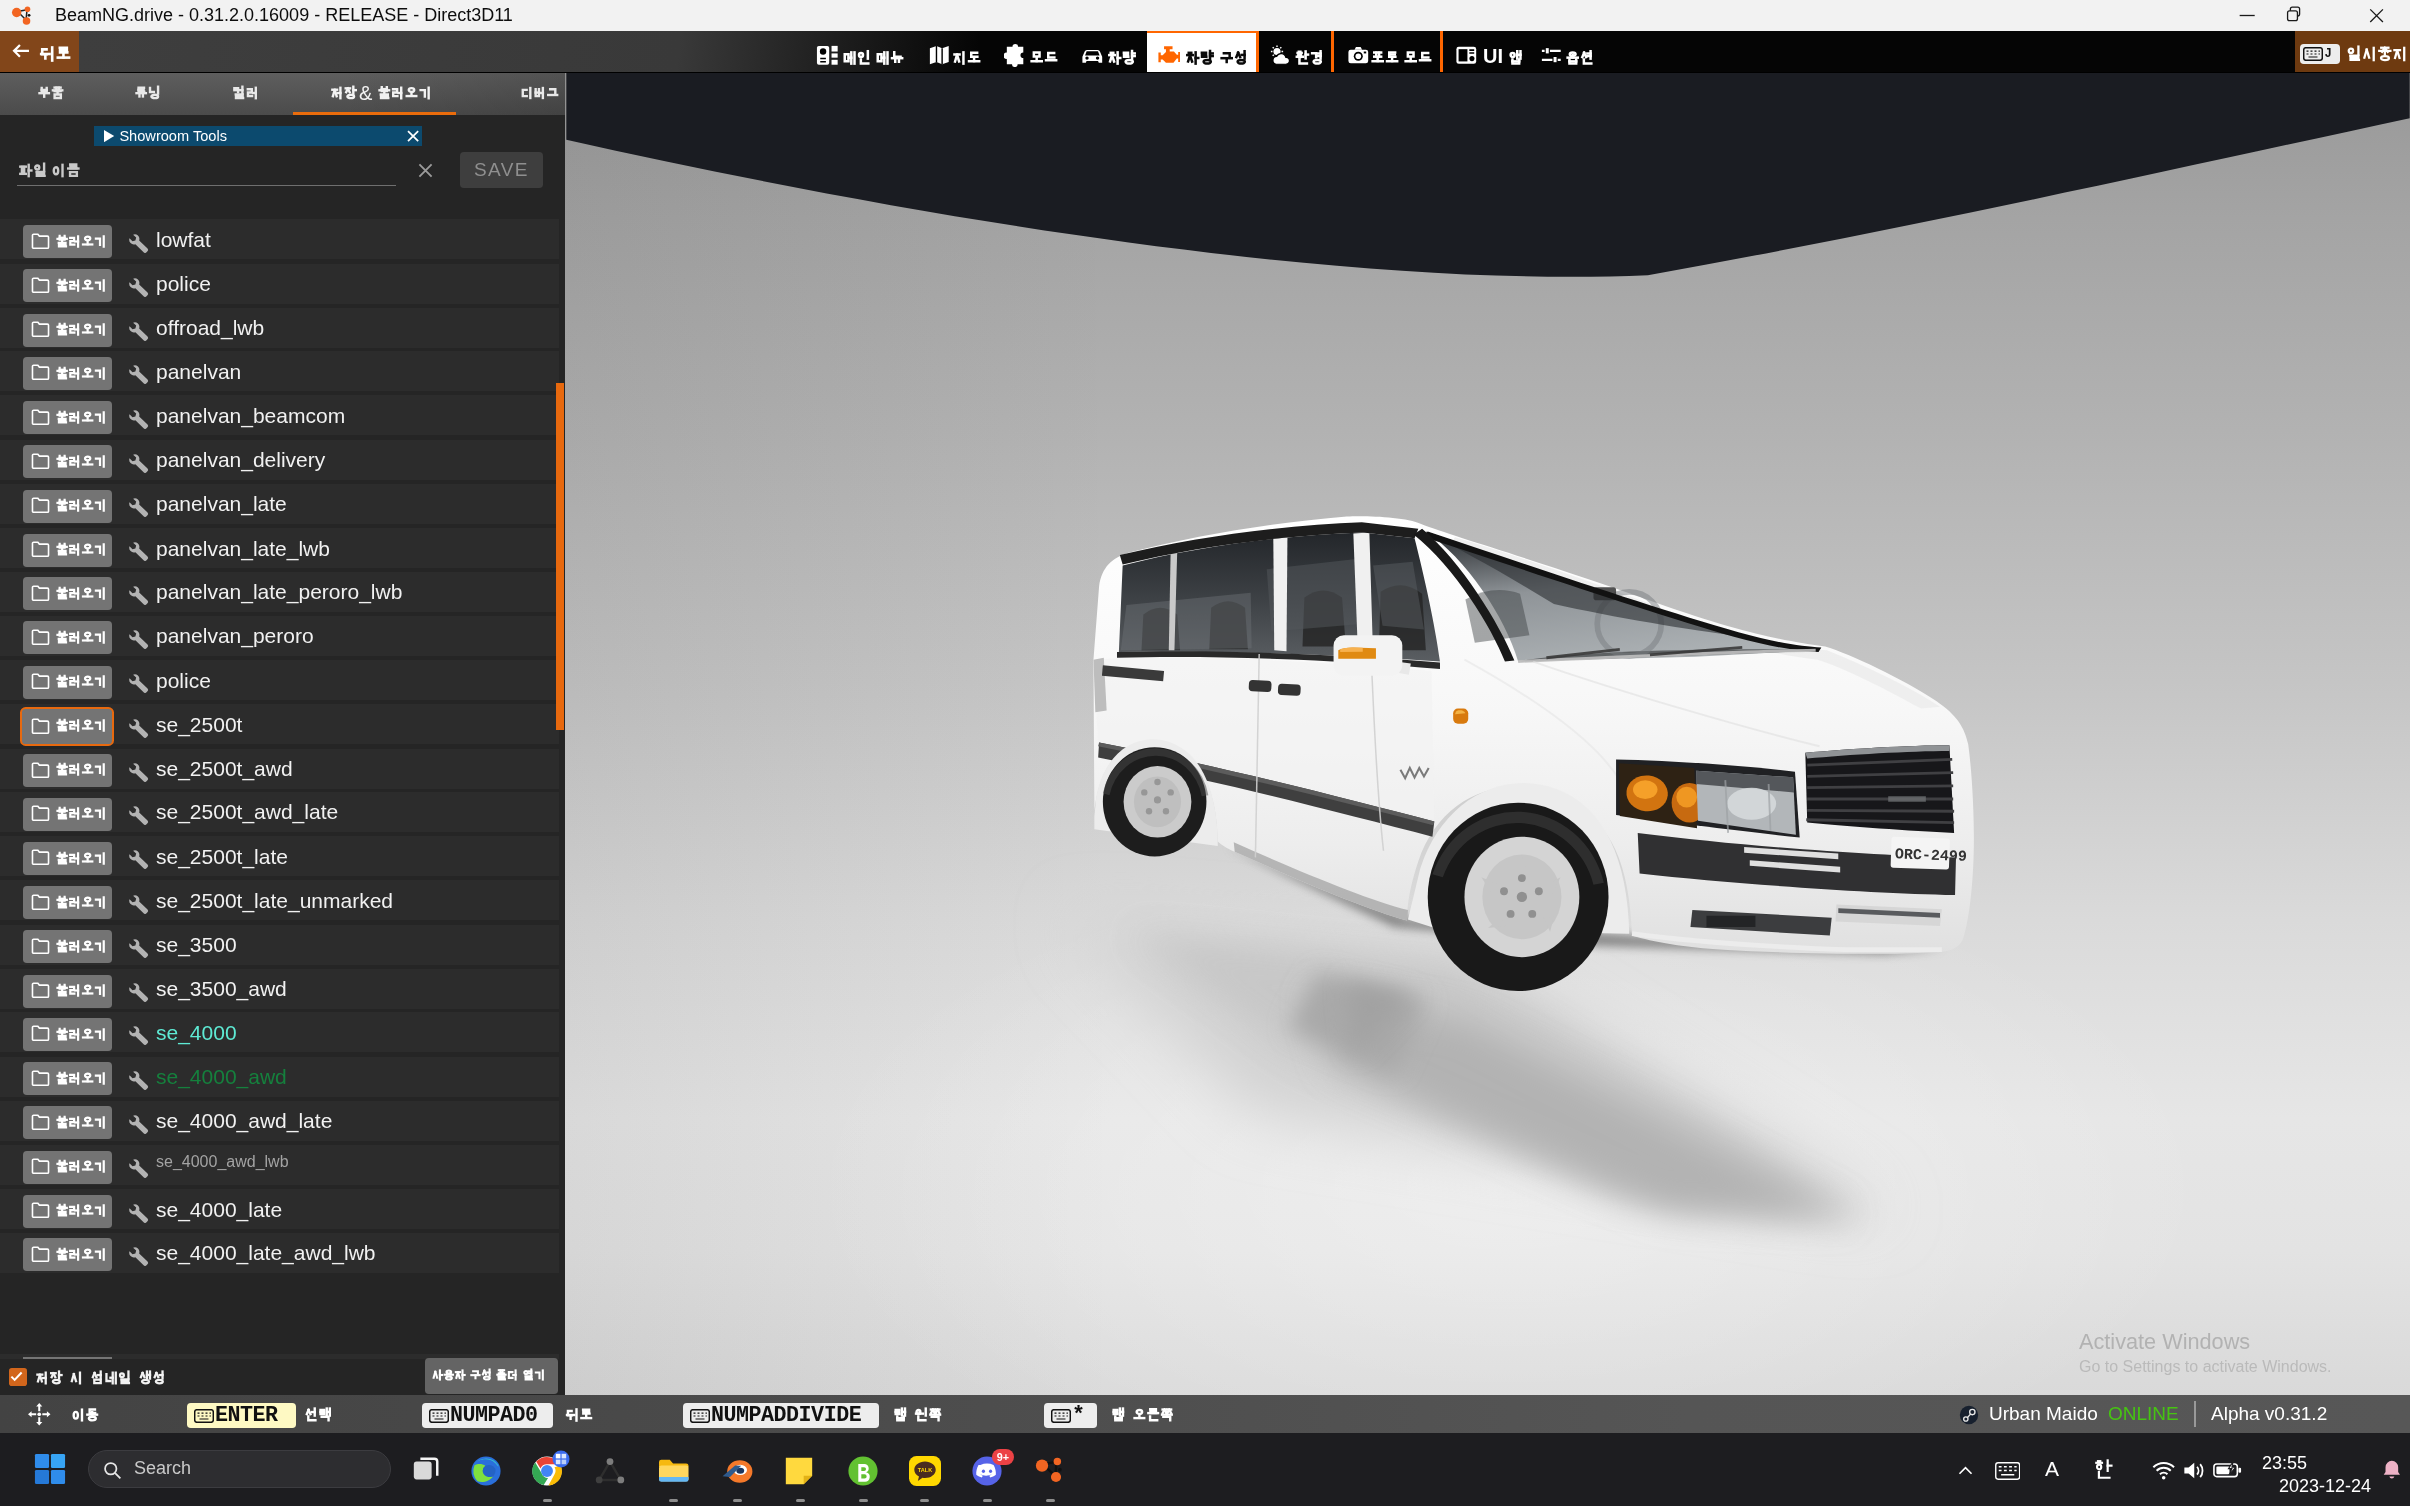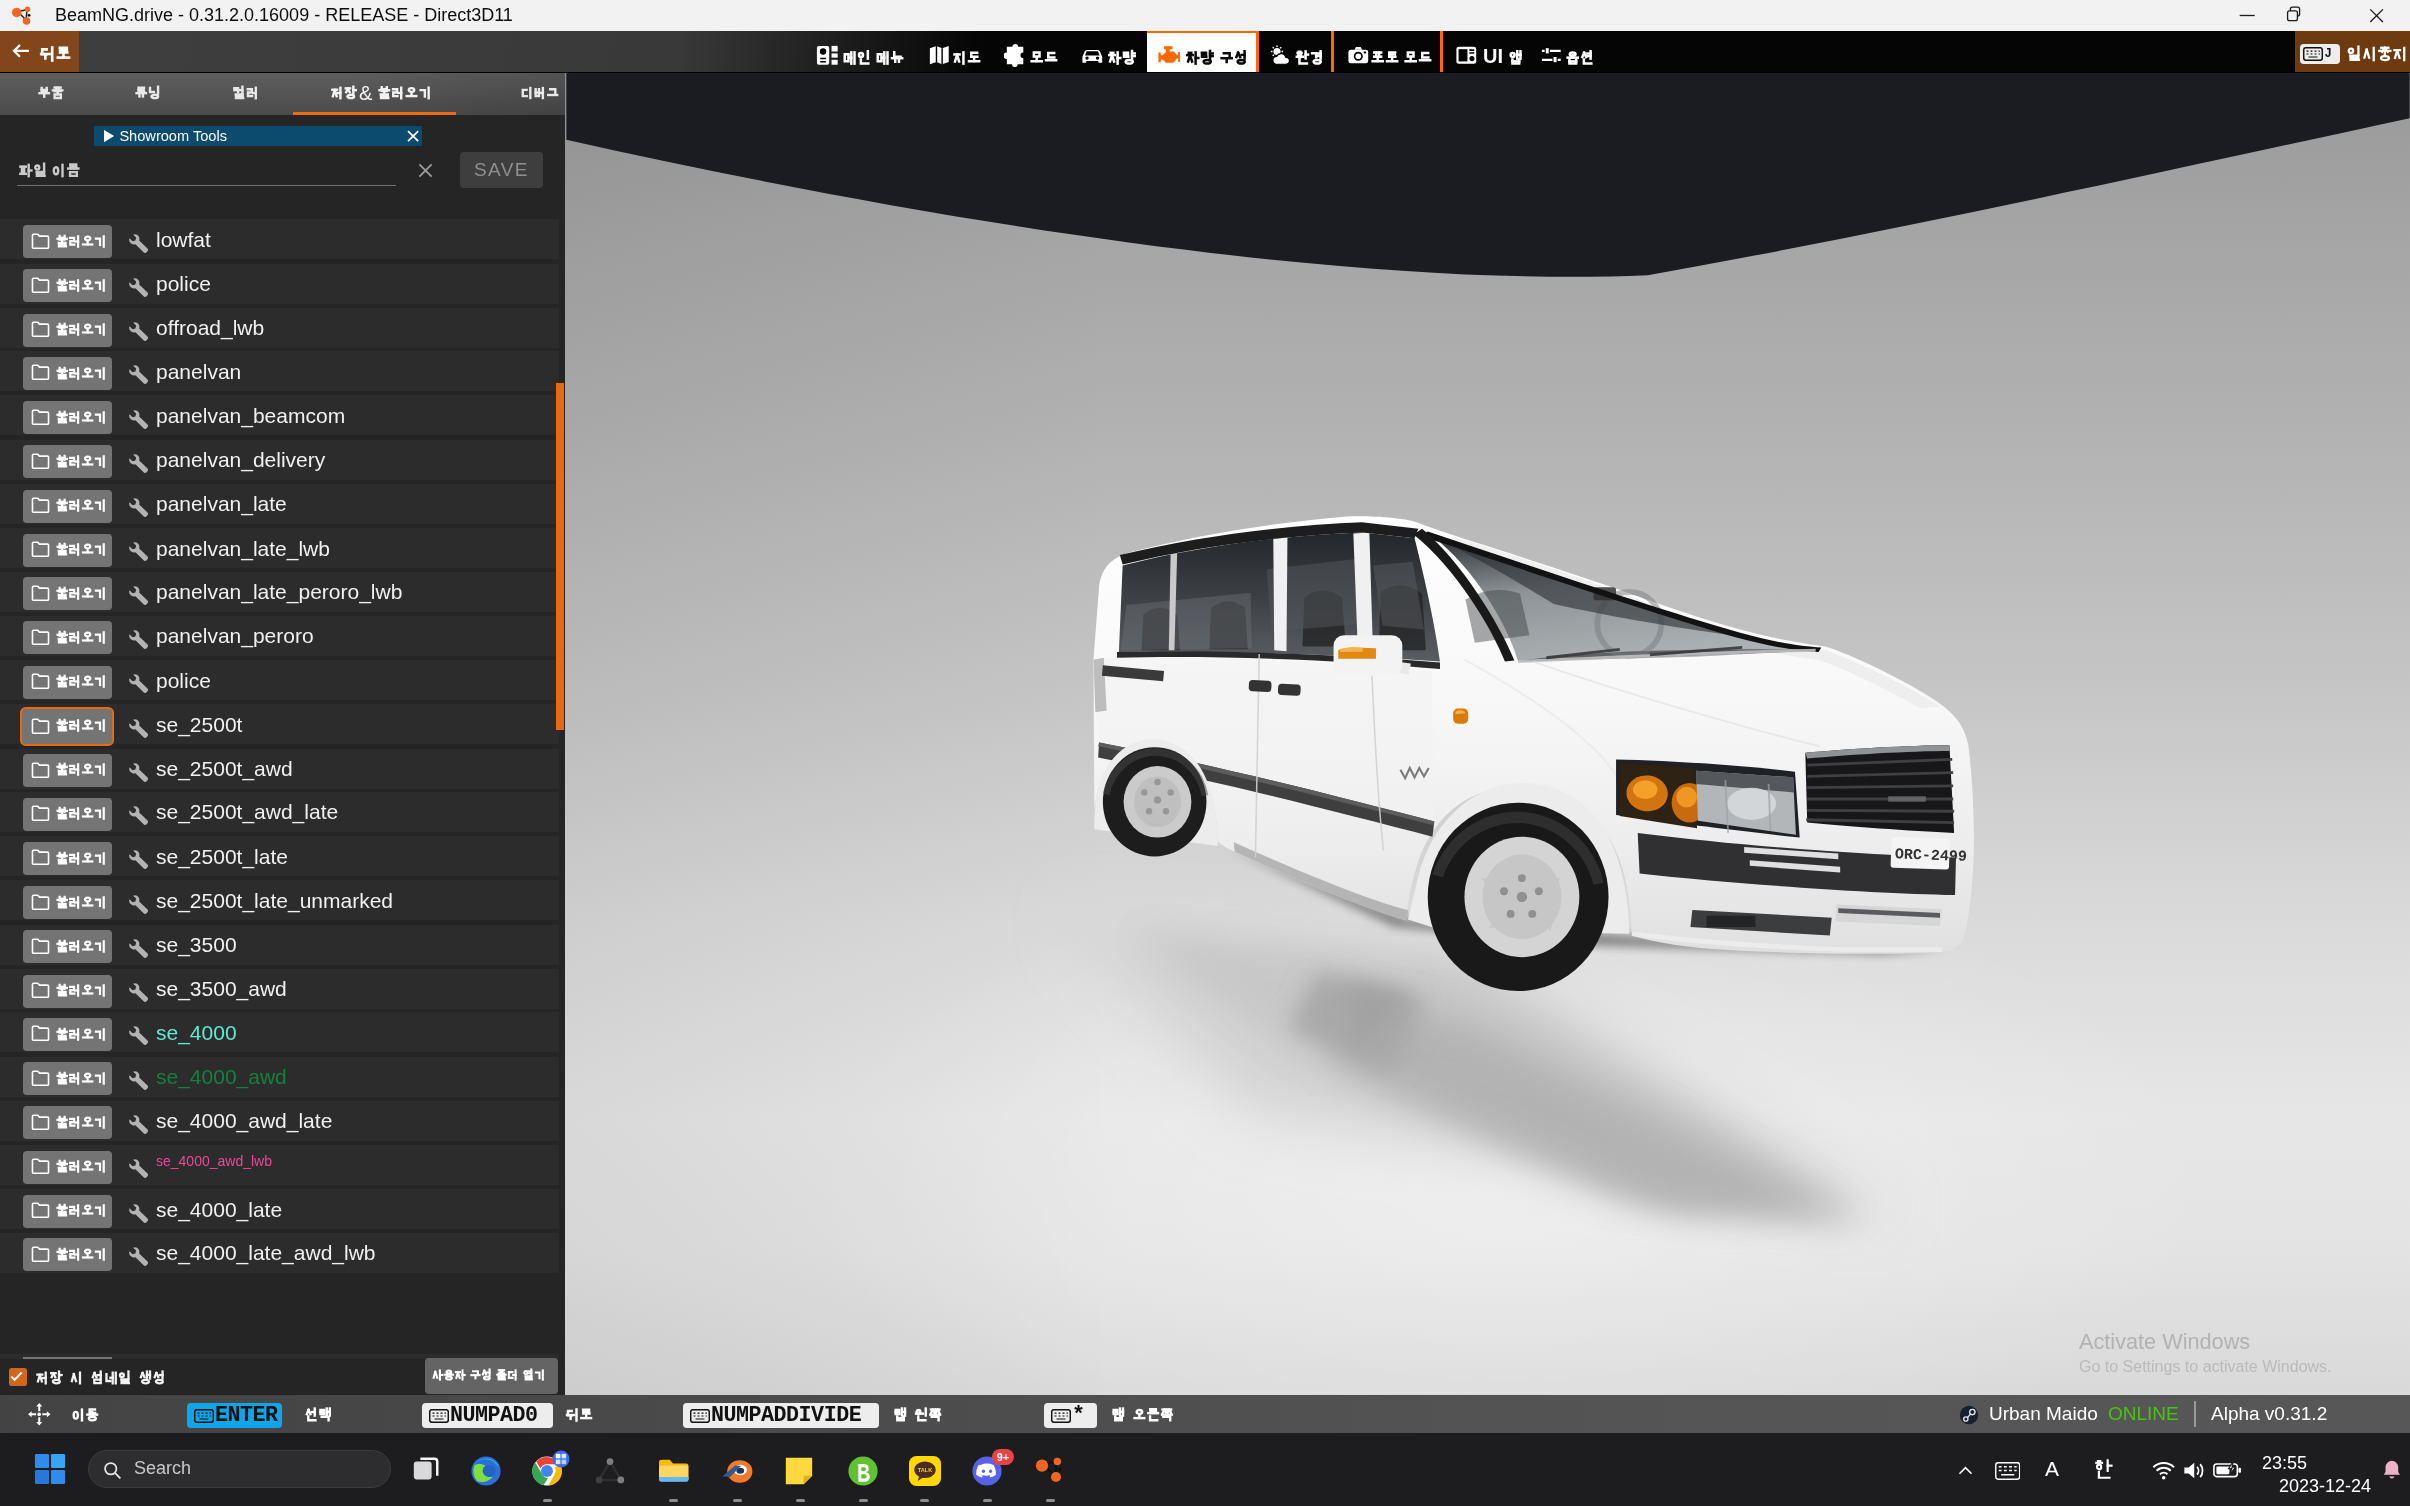--- a/index.html
+++ b/index.html
@@ -1419,21 +1419,21 @@
     </svg>
     <svg class="fh" style="position:absolute;left:56px;top:1158px;color:#ffffff;" width="51" height="17" stroke-width="2.2" viewBox="0 0 54 18">
       <use href="#kbd88" x="0.0" y="0" width="13.0" height="18"></use>
       <use href="#kb7ec" x="13.5" y="0" width="13.0" height="18"></use>
       <use href="#kc624" x="27.0" y="0" width="13.0" height="18"></use>
       <use href="#kae30" x="40.4" y="0" width="13.0" height="18"></use>
     </svg>
     <svg class="abs" style="left:129px;top:1157px" width="21" height="21" viewBox="0 0 24 24">
 <path fill="#b3b3b3" d="M21.5 19.2 L11.6 9.6 a5.3 5.3 0 0 0 -6.9-6.6 l3.5 3.4 -0.9 3.3 -3.3 0.9 -3.4-3.4 a5.3 5.3 0 0 0 6.7 6.8 l9.7 9.4 a1.9 1.9 0 0 0 2.7 0 l1.4-1.4 a1.9 1.9 0 0 0 0-2.8 Z"></path>
     </svg>
-    <div class="abs" style="left:156px;top:1153px;font-size:14px;color:#ec4899">se_4000_awd_lwb</div>
+    <div class="abs" style="left:156px;top:1153px;font-size:16px;color:#a3a3a3">se_4000_awd_lwb</div>
     <div class="abs" style="left:0;top:1189px;width:559px;height:40px;background:#2c2c2c"></div>
     <div class="abs" style="left:22.6px;top:1195px;width:89px;height:33px;background:#747474;border-radius:3.8px"></div>
     <svg class="abs" style="left:31px;top:1202px" width="19" height="17" viewBox="0 0 20 18">
 <path d="M1.5 4 V2.5 a1.2 1.2 0 0 1 1.2-1.2 h4.5 l1.6 2 h8.5 a1.2 1.2 0 0 1 1.2 1.2 V15 a1.2 1.2 0 0 1 -1.2 1.2 H2.7 A1.2 1.2 0 0 1 1.5 15 Z" fill="none" stroke="#fff" stroke-width="1.7"></path>
     </svg>
     <svg class="fh" style="position:absolute;left:56px;top:1202px;color:#ffffff;" width="51" height="17" stroke-width="2.2" viewBox="0 0 54 18">
       <use href="#kbd88" x="0.0" y="0" width="13.0" height="18"></use>
       <use href="#kb7ec" x="13.5" y="0" width="13.0" height="18"></use>
       <use href="#kc624" x="27.0" y="0" width="13.0" height="18"></use>
       <use href="#kae30" x="40.4" y="0" width="13.0" height="18"></use>
@@ -1501,21 +1501,21 @@
     </svg>
 <div class="abs" style="left:0;top:1395px;width:2411px;height:38px;background:linear-gradient(90deg,#434343 0%,#4a4a4a 30%,#555 70%,#575757 100%)"></div>
     <svg class="abs" style="left:27px;top:1402px" width="24.5" height="24.5" viewBox="0 0 24 24">
 <path fill="#fff" d="M12 1 l3 3.5 h-2 V9 h-2 V4.5 h-2 Z M12 23 l-3-3.5 h2 V15 h2 v4.5 h2 Z M1 12 l3.5-3 v2 H9 v2 H4.5 v2 Z M23 12 l-3.5 3 v-2 H15 v-2 h4.5 v-2 Z"></path>
       <circle cx="12" cy="12" r="1.8" fill="#fff"></circle>
     </svg>
     <svg class="fh" style="position:absolute;left:72px;top:1406px;color:#fff;" width="28" height="18" stroke-width="2.4" viewBox="0 0 30 19">
       <use href="#kc774" x="0.0" y="0" width="13.7" height="19"></use>
       <use href="#kb3d9" x="14.8" y="0" width="13.7" height="19"></use>
     </svg>
-    <div class="abs" style="left:187px;top:1403px;width:95px;height:25.4px;background:#0ea5e9;border-radius:3.8px">
+    <div class="abs" style="left:187px;top:1403px;width:109px;height:25.4px;background:#fef9c3;border-radius:3.8px">
       <svg class="abs" style="left:6.6px;top:5.6px" width="20" height="14" viewBox="0 0 20 14">
         <rect x="0.7" y="0.7" width="18.6" height="12.6" rx="2.2" fill="none" stroke="#111" stroke-width="1.5"></rect>
         <path d="M3.5 4.2 h2 M7.5 4.2 h2 M11.5 4.2 h2 M15.5 4.2 h1.4 M3.5 7 h2 M7.5 7 h2 M11.5 7 h2 M15.5 7 h1.4 M5.5 10 h9" stroke="#111" stroke-width="1.2"></path>
       </svg>
       <div class="abs" style="left:28px;top:0;height:25.4px;line-height:25.4px;font-family:'Liberation Mono',monospace;font-size:21.7px;font-weight:700;letter-spacing:-0.5px;color:#111">ENTER</div>
     </div>
     <svg class="fh" style="position:absolute;left:305px;top:1406px;color:#fff;" width="28" height="18" stroke-width="2.4" viewBox="0 0 30 19">
       <use href="#kc120" x="0.0" y="0" width="13.7" height="19"></use>
       <use href="#kd0dd" x="14.8" y="0" width="13.7" height="19"></use>
     </svg>

